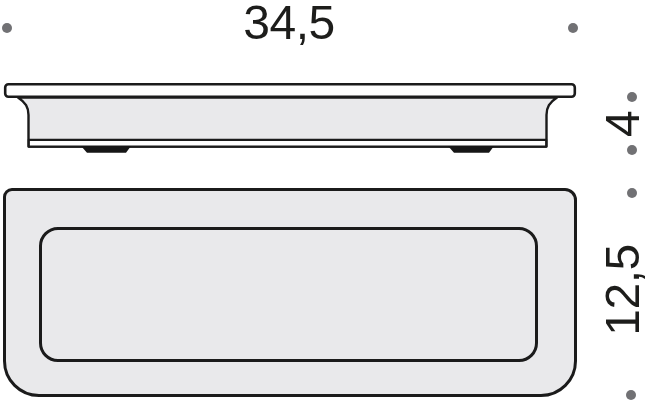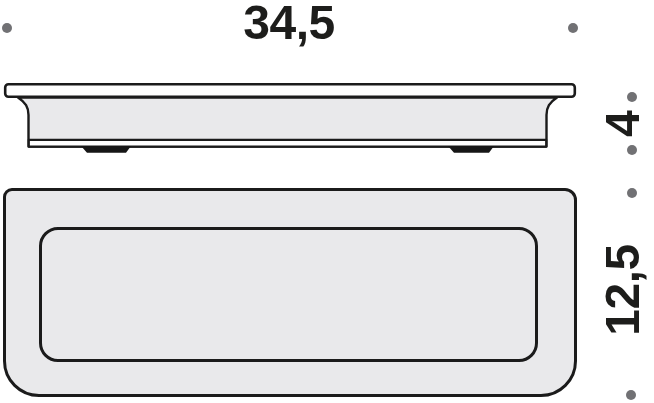--- a/index.html
+++ b/index.html
@@ -9,21 +9,21 @@
     --text:#1d1d1b;
     --background:#ffffff;
   }
   html,body{margin:0;padding:0;}
   body{
     width:654px;height:403px;
     background:var(--background);
     font-family:"Liberation Sans","DejaVu Sans",sans-serif;
     overflow:hidden;
   }
-  .canvas{position:relative;width:654px;height:403px;background:var(--background);font-weight:bold;}
+  .canvas{position:relative;width:654px;height:403px;background:var(--background);}
 
   
   .dim-label{
     position:absolute;
     color:var(--text);
     font-size:48px;
     letter-spacing:-0.5px;
     line-height:1;
     white-space:nowrap;
     user-select:none;

